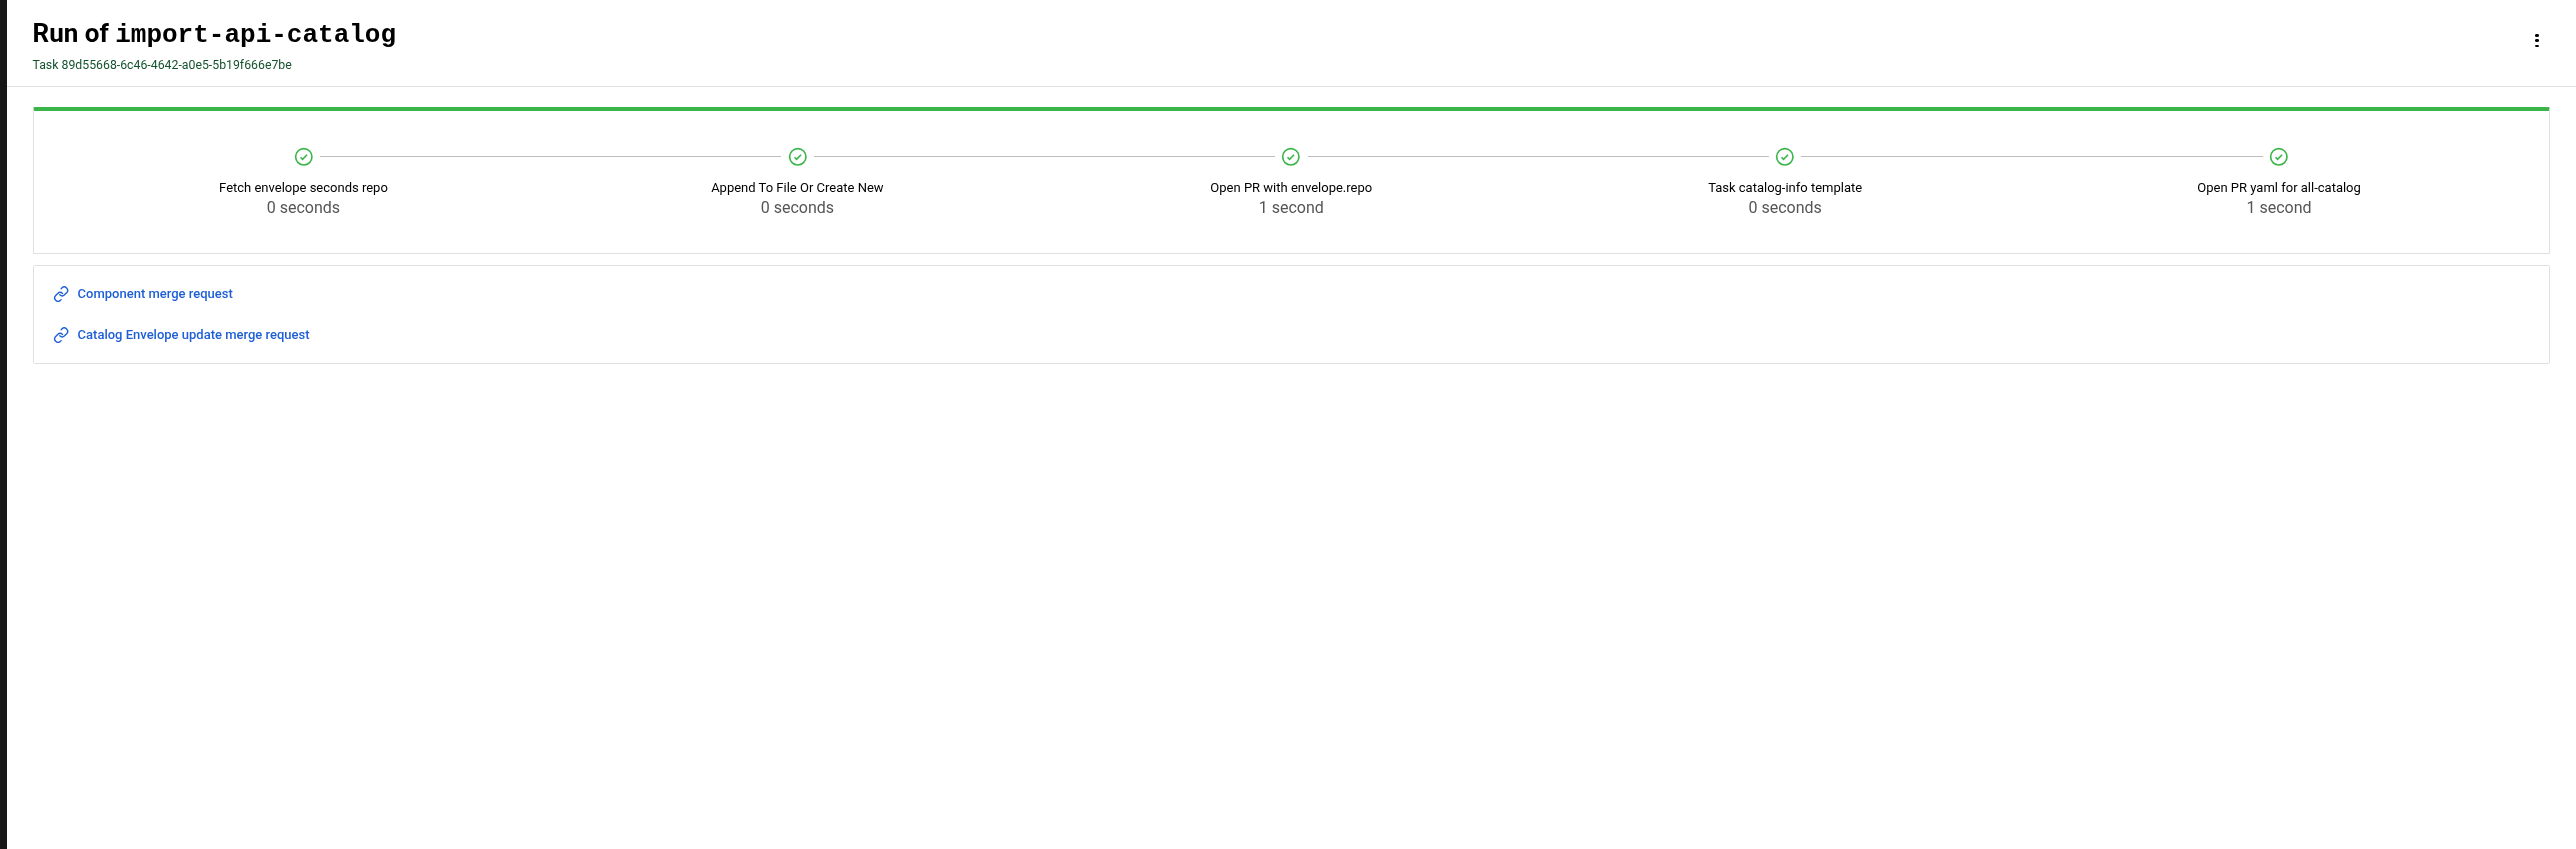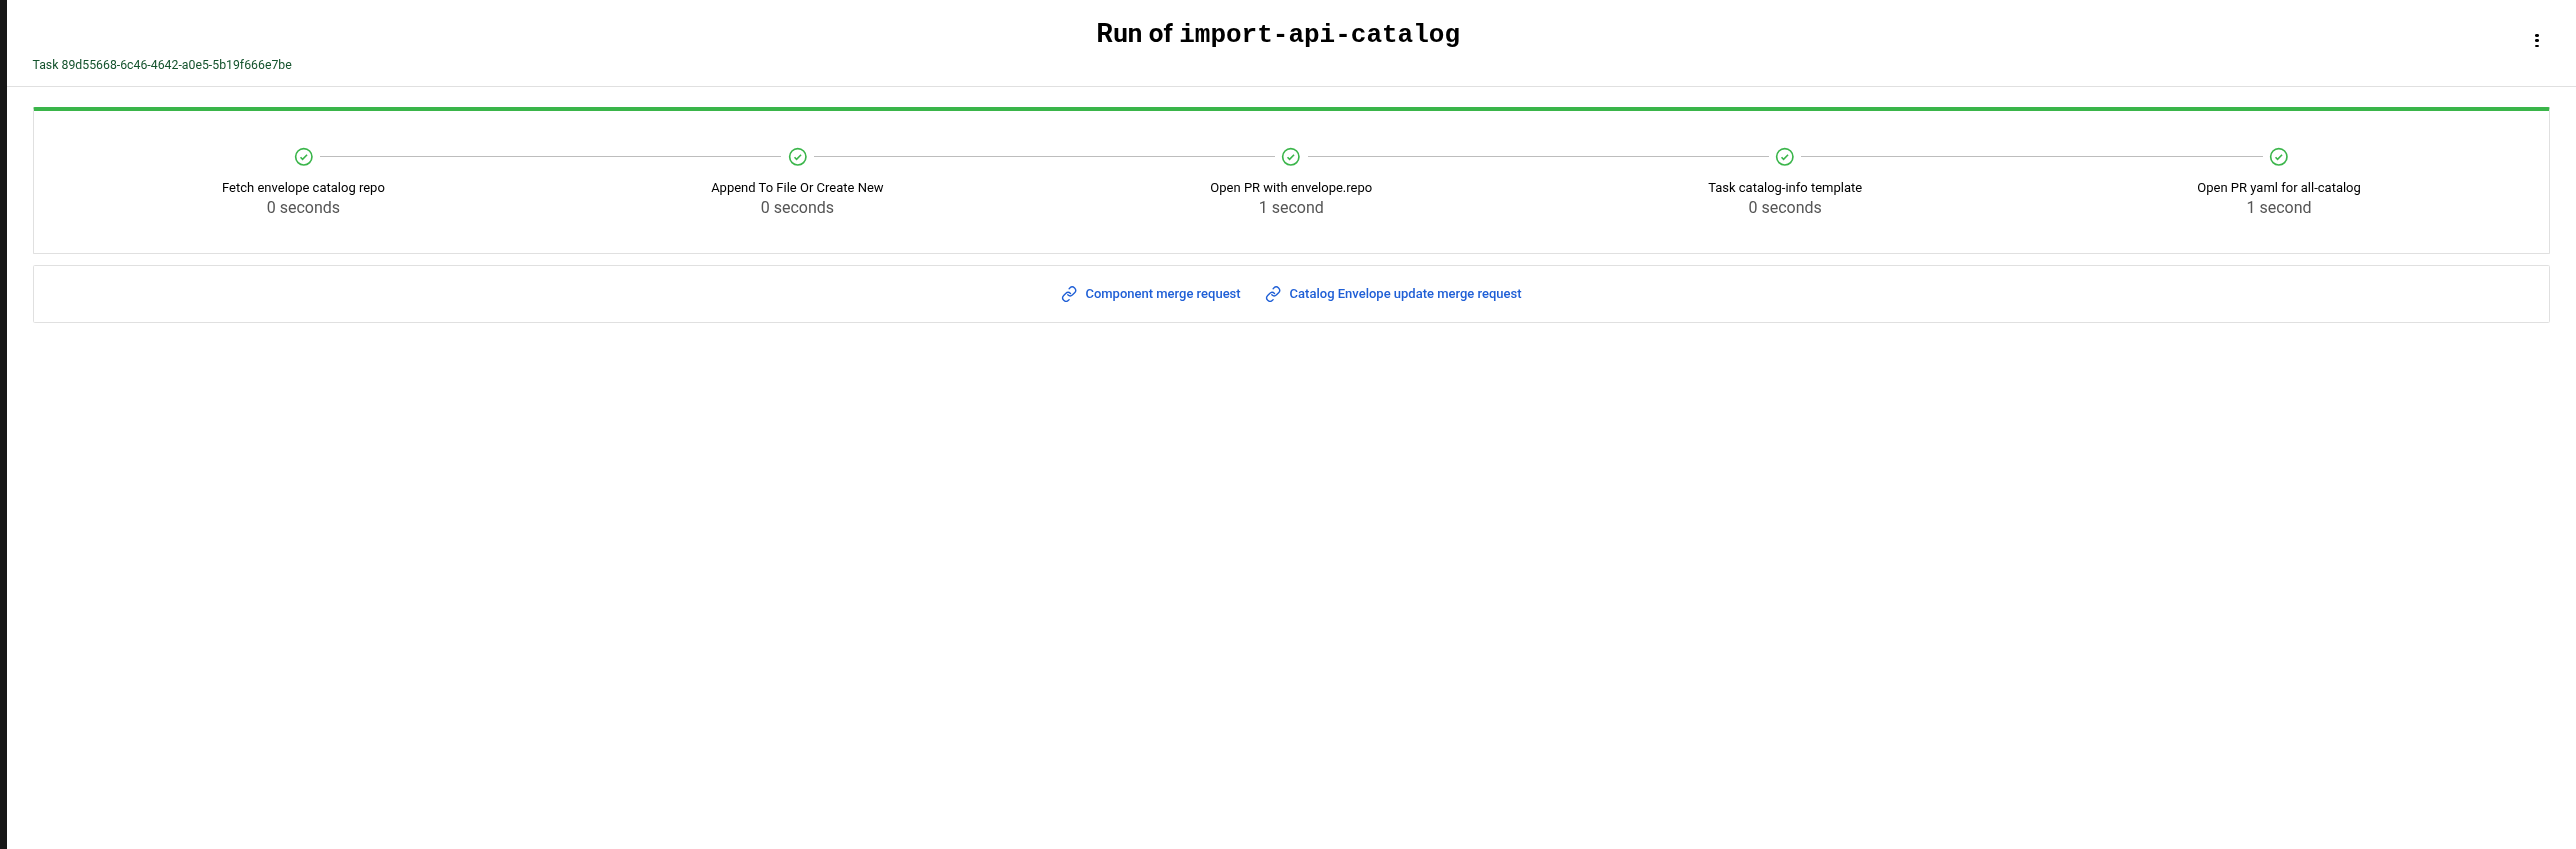--- a/index.html
+++ b/index.html
@@ -31,21 +31,20 @@
       align-items: flex-start;
     }
     .header-left {
       flex: 1;
     }
     .page-title {
       font-size: 26px;
       font-weight: 700;
       line-height: 1.2;
       margin-bottom: 6.5px;
-      text-align: center;
     }
     .page-title .code {
       font-family: "SFMono-Regular", Consolas, "Liberation Mono", Menlo, monospace;
       font-weight: 700;
     }
     .task-subtitle {
       font-size: 12.3px;
       color: #14532d;
     }
     .menu-button {
@@ -90,20 +89,21 @@
       font-size: 16px;
       color: #555;
     }
     .links-card {
       border: 0.8px solid #e0e0e0;
       border-radius: 1.6px;
       padding: 19.6px;
       display: flex;
       justify-content: center;
       gap: 24.5px;
+      flex-direction: column;
     }
     .link-item {
       display: flex;
       align-items: center;
       gap: 8.2px;
       color: #1f5fd6;
       font-size: 13px;
       font-weight: 500;
       text-decoration: none;
       cursor: pointer;
@@ -178,21 +178,21 @@
         <div class="stepper-item-wrap">
           <div class="stepper-top">
             <div class="stepper-line hidden"></div>
             <svg class="stepper-icon" viewBox="0 0 24 24" fill="none" stroke="#3ab54a" stroke-width="2">
               <circle cx="12" cy="12" r="10"></circle>
               <path d="M8 12.5l2.5 2.5L16 9.5"></path>
             </svg>
             <div class="stepper-line"></div>
           </div>
           <div class="stepper-body">
-            <div class="step-label">Fetch envelope catalog repo</div>
+            <div class="step-label">Fetch envelope seconds repo</div>
             <div class="step-duration">0 seconds</div>
           </div>
         </div>
 
         <div class="stepper-item-wrap">
           <div class="stepper-top">
             <div class="stepper-line"></div>
             <svg class="stepper-icon" viewBox="0 0 24 24" fill="none" stroke="#3ab54a" stroke-width="2">
               <circle cx="12" cy="12" r="10"></circle>
               <path d="M8 12.5l2.5 2.5L16 9.5"></path>

